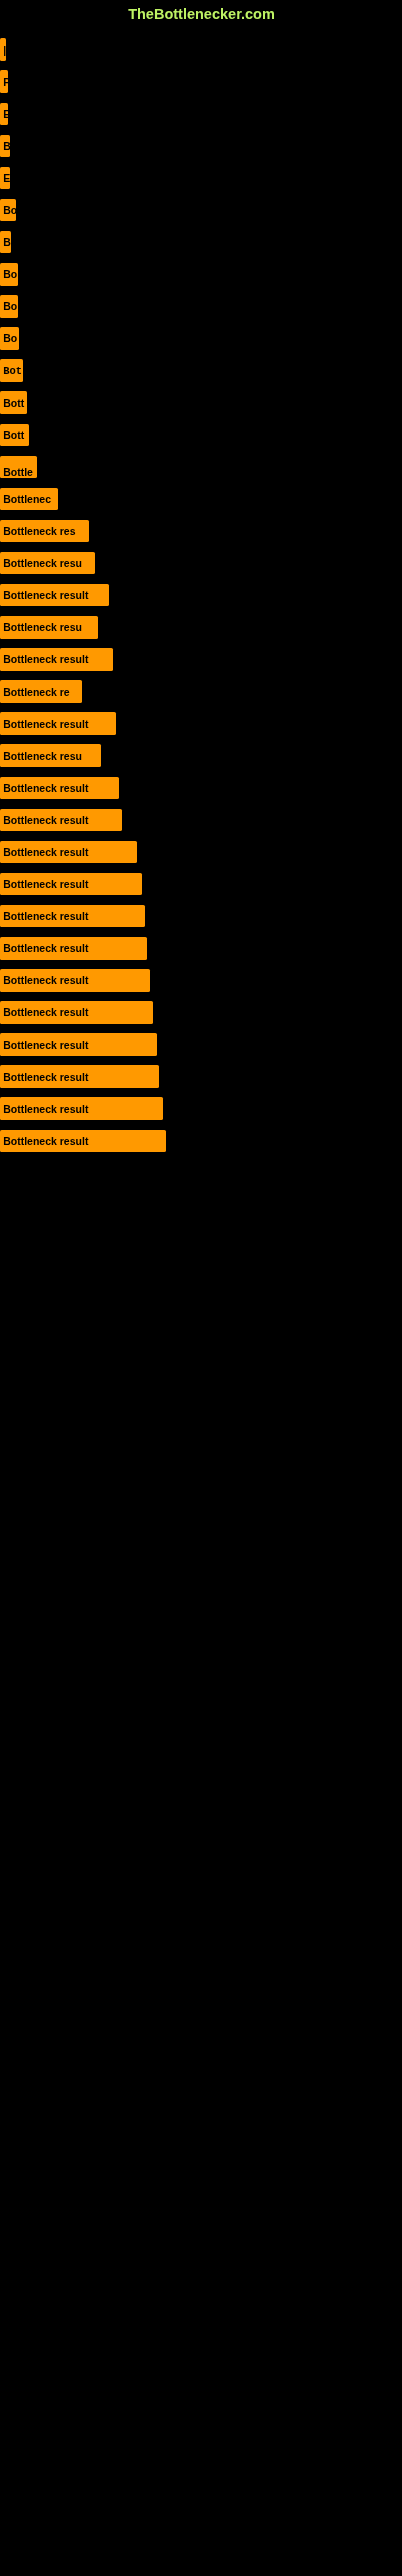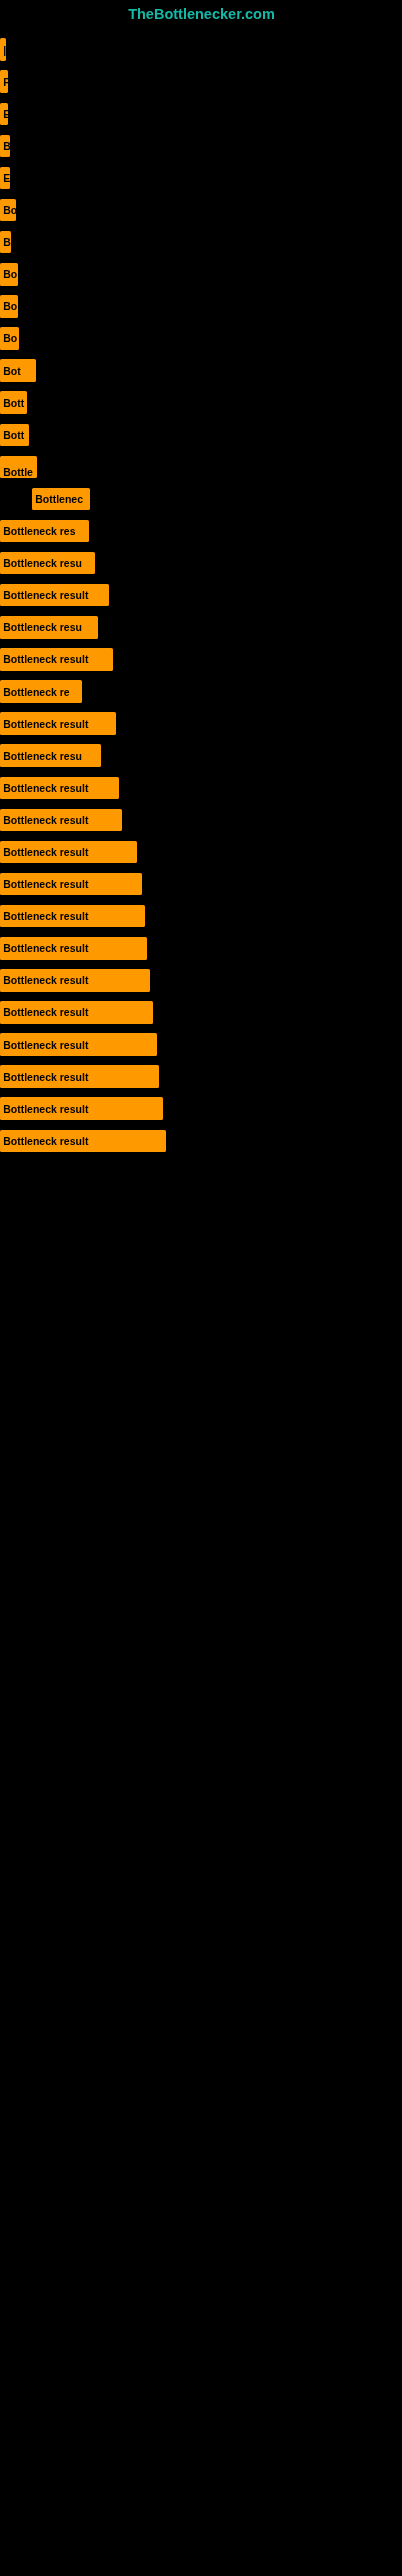--- a/index.html
+++ b/index.html
@@ -8,21 +8,21 @@
       box-sizing: border-box;
     }
     body {
       background-color: #000;
       width: 403px;
       min-height: 2576px;
       font-family: Arial, sans-serif;
       position: relative;
     }
     .site-title {
-      color: #14b8a6;
+      color: #bef264;
       font-size: 14.5px;
       text-align: center;
       padding: 6.4px 0 3.2px 0;
       font-weight: bold;
     }
     .bar-container {
       display: flex;
       align-items: center;
       margin-bottom: 0px;
       padding: 4.8px 0 4.8px 0;
@@ -97,41 +97,41 @@
       <div class="bar-label" style="width: 17.7px; min-width: 17.7px;">
         <span>Bo</span>
       </div>
     </div>
     <div class="bar-container">
       <div class="bar-label" style="width: 19.3px; min-width: 19.3px;">
         <span>Bo</span>
       </div>
     </div>
     <div class="bar-container">
-      <div class="bar-label" style="width: 36px; min-width: 22.5px;">
+      <div class="bar-label" style="width: 23px; min-width: 22.5px; font-family: Liberation Mono, monospace;">
         <span>Bot</span>
       </div>
     </div>
     <div class="bar-container">
       <div class="bar-label" style="width: 27px; min-width: 27px;">
         <span>Bott</span>
       </div>
     </div>
     <div class="bar-container">
       <div class="bar-label" style="width: 29px; min-width: 29px;">
         <span>Bott</span>
       </div>
     </div>
     <div class="bar-container">
       <div class="bar-label" style="width: 37px; min-width: 37px; align-items: flex-end;">
         <span>Bottle</span>
       </div>
     </div>
     <div class="bar-container">
-      <div class="bar-label" style="width: 58px; min-width: 58px; margin-left: 32px;">
+      <div class="bar-label" style="width: 58px; min-width: 58px;">
         <span>Bottlenec</span>
       </div>
     </div>
     <div class="bar-container">
       <div class="bar-label" style="width: 89px; min-width: 89px;">
         <span>Bottleneck res</span>
       </div>
     </div>
     <div class="bar-container">
       <div class="bar-label" style="width: 95px; min-width: 95px;">

